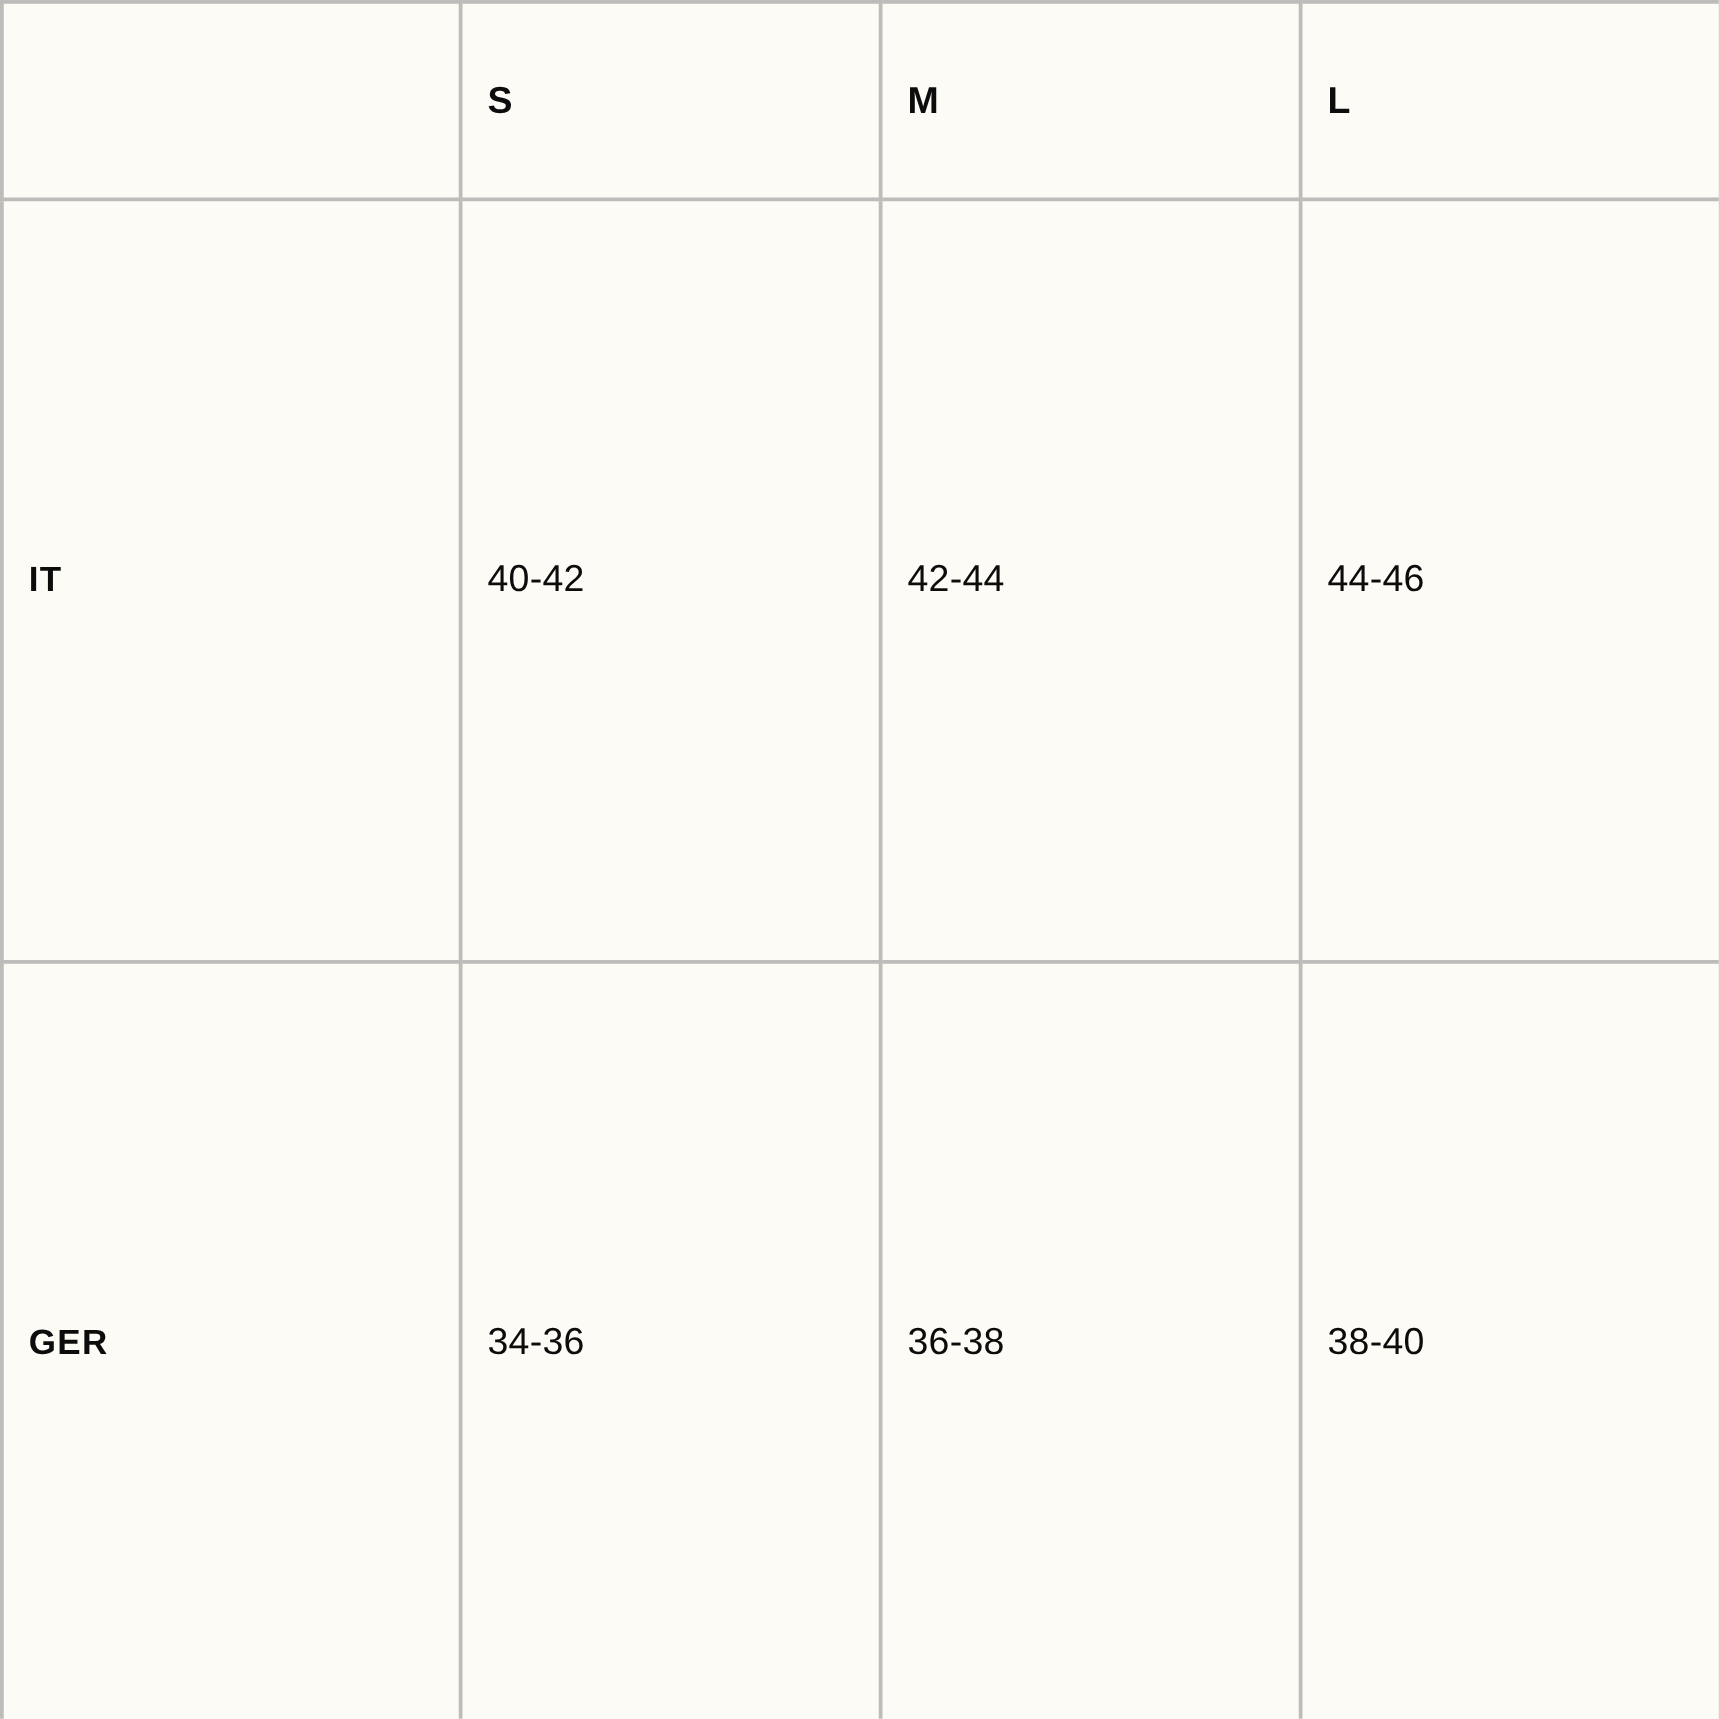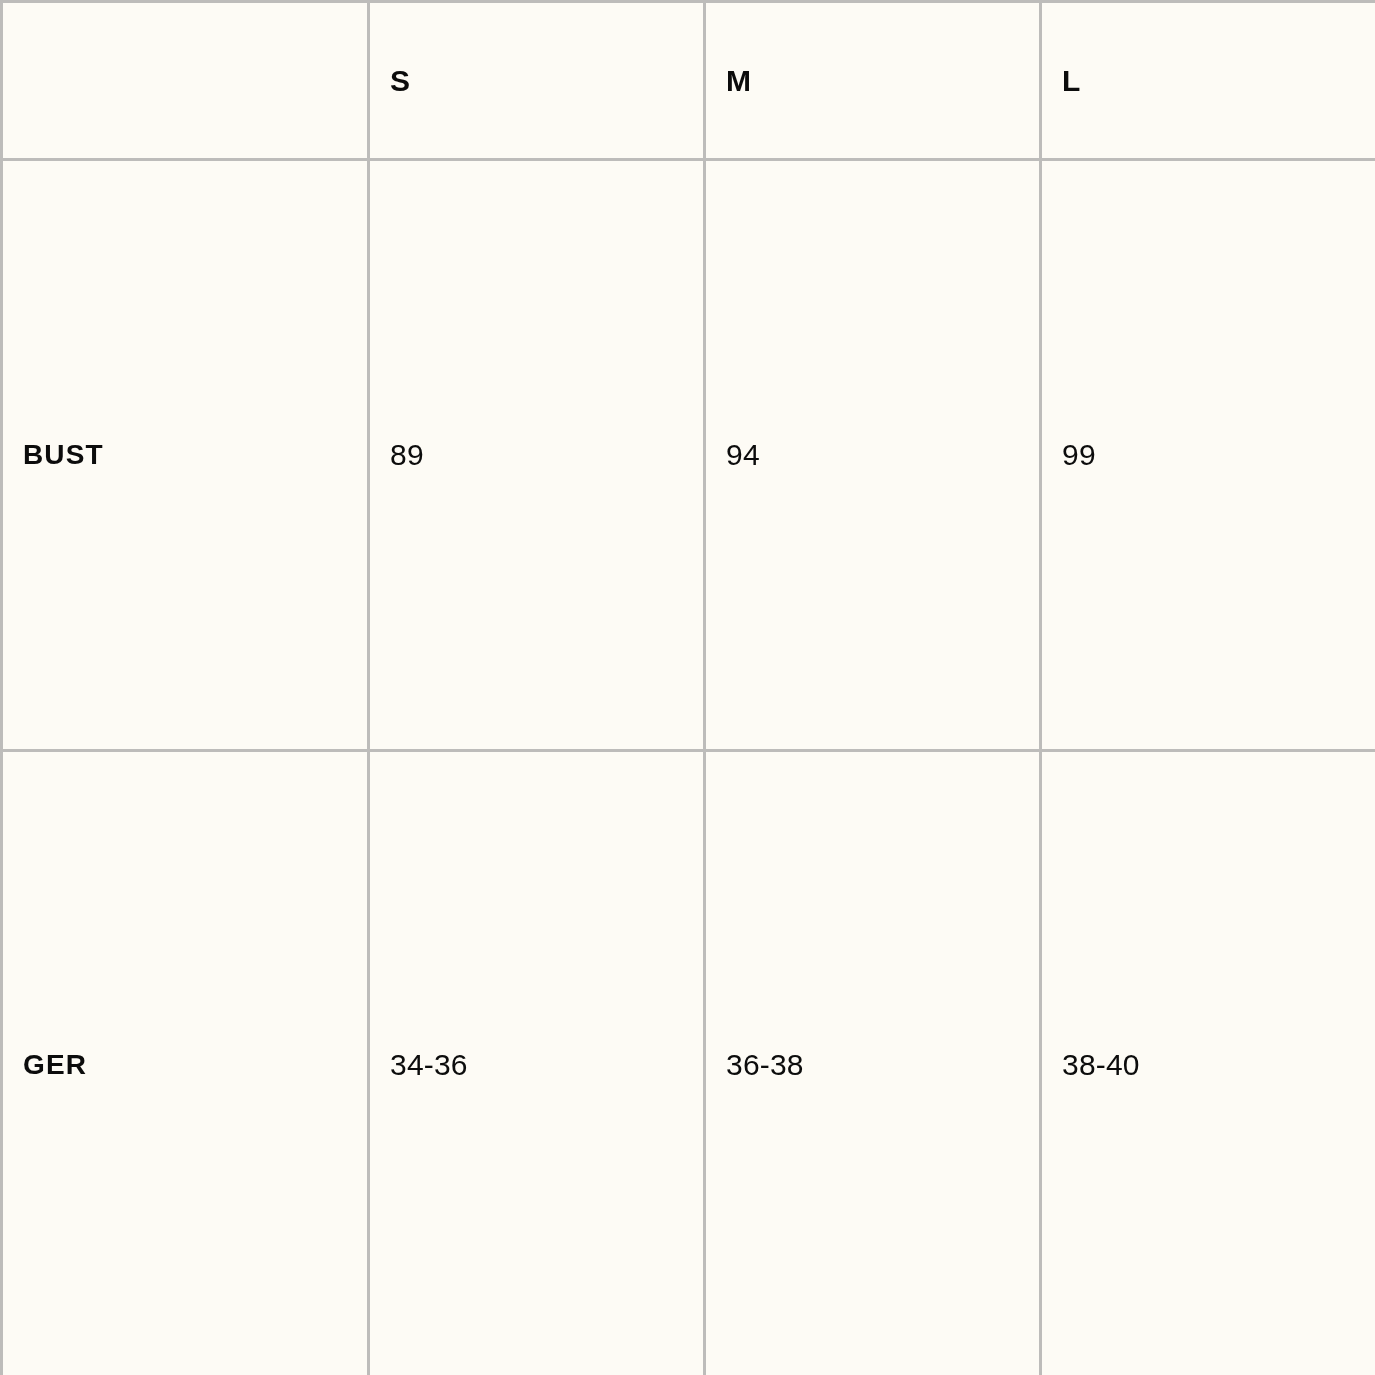--- a/index.html
+++ b/index.html
@@ -85,30 +85,30 @@
     <tr>
       <th class="corner-cell"></th>
       <th class="size-header">S</th>
       <th class="size-header">M</th>
       <th class="size-header">L</th>
     </tr>
   </thead>
 
   <tbody>
 
-    <tr class="row-short">
-      <th class="row-label">BUST</th>
-      <td class="measurement-value">89</td>
-      <td class="measurement-value">94</td>
-      <td class="measurement-value">99</td>
-    </tr>
 
 
 
 
+    <tr>
+      <th class="row-label">IT</th>
+      <td class="measurement-value">40-42</td>
+      <td class="measurement-value">42-44</td>
+      <td class="measurement-value">44-46</td>
+    </tr>
 
 
     <tr>
       <th class="row-label">GER</th>
       <td class="measurement-value">34-36</td>
       <td class="measurement-value">36-38</td>
       <td class="measurement-value">38-40</td>
     </tr>
 
   </tbody>

